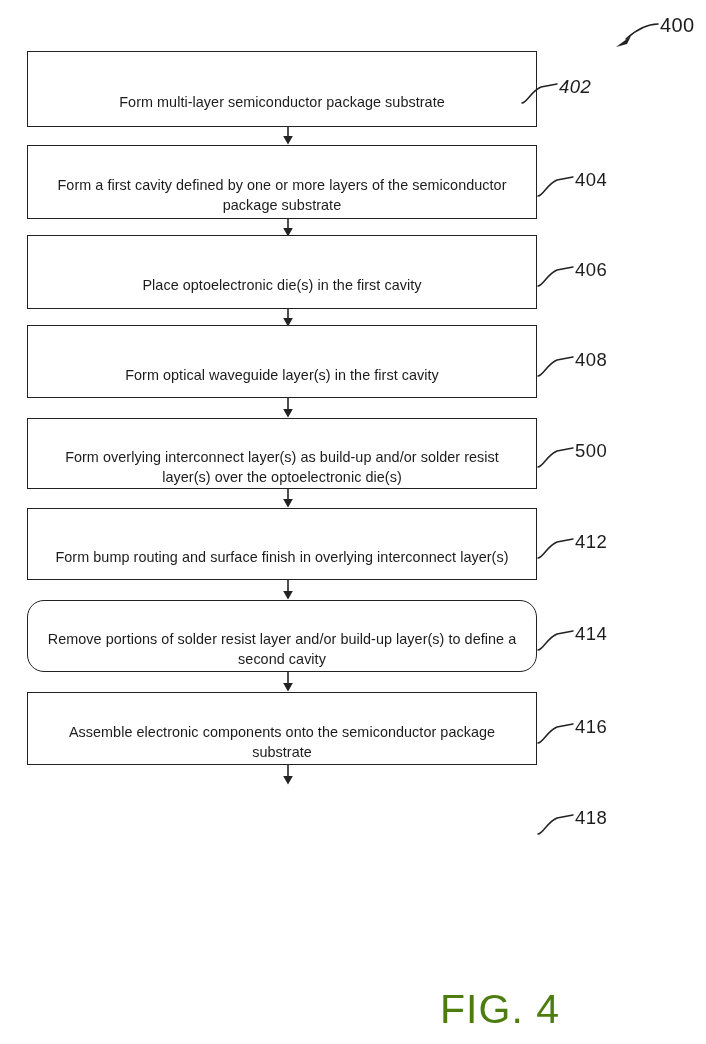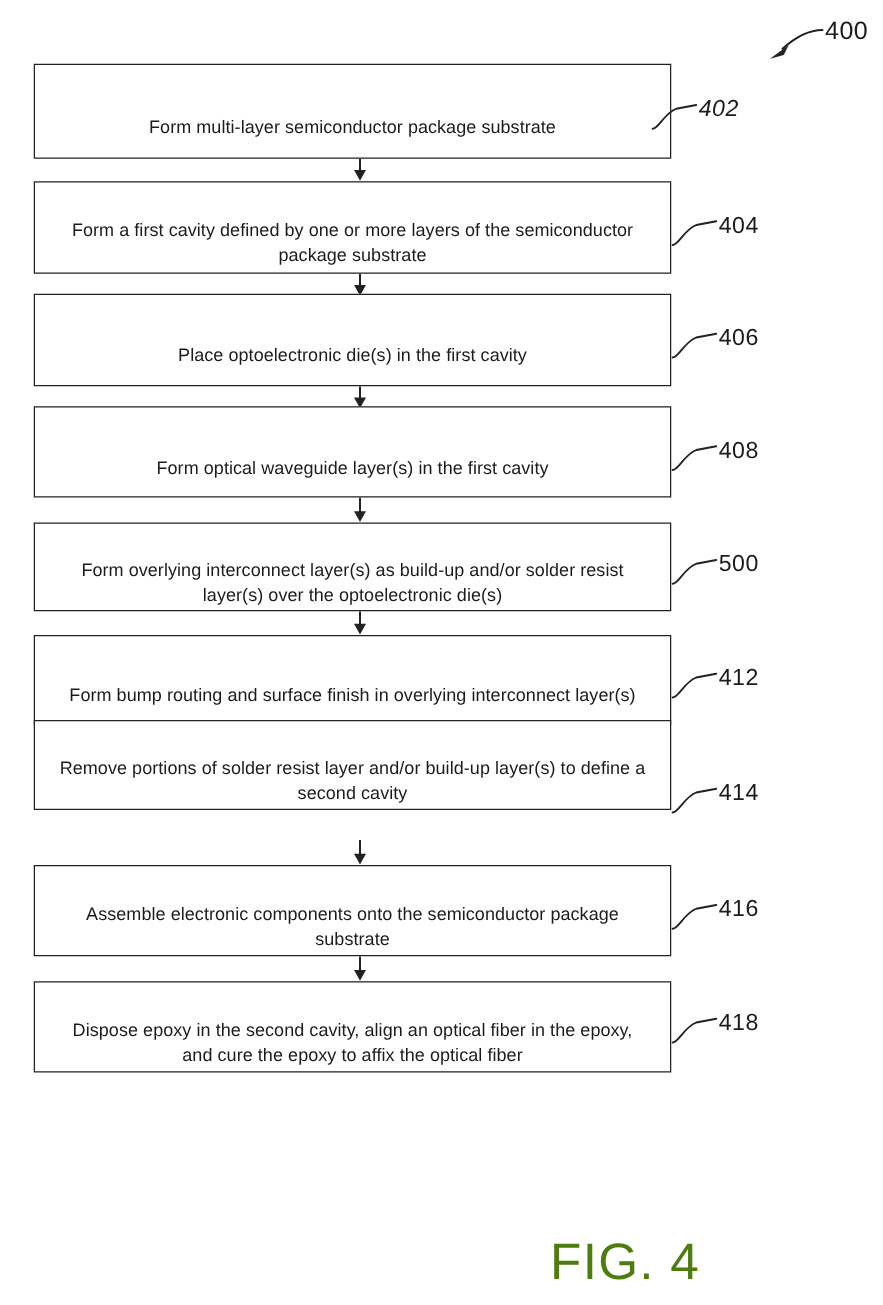--- a/index.html
+++ b/index.html
@@ -213,21 +213,21 @@
     </svg>
     <span class="step-ref-number">412</span>
   </div>
   <div class="connector" style="top:580px;">
     <svg viewBox="0 0 18 20" width="18" height="20">
       <line x1="9" y1="0" x2="9" y2="13" stroke="#222222" stroke-width="1.6"></line>
       <path d="M4.2 11 L 13.8 11 L 9 19.5 Z" fill="#222222"></path>
     </svg>
   </div>
 
-  <div class="flow-box" style="top:576px;height:72px;">
+  <div class="flow-box" style="top:600px;height:72px;border-radius:17px;">
     <span class="flow-box-text">Remove portions of solder resist layer and/or build-up layer(s) to define a second cavity</span>
   </div>
   <div class="step-ref" style="left:537px;top:616px;">
     <svg class="step-ref-leader" viewBox="0 0 60 40">
       <path d="M1 34 C 6 34, 10 22, 20 18 L 36 15" stroke="#222222" stroke-width="1.5" fill="none" stroke-linecap="round"></path>
     </svg>
     <span class="step-ref-number">414</span>
   </div>
   <div class="connector" style="top:672px;">
     <svg viewBox="0 0 18 20" width="18" height="20">
@@ -245,23 +245,20 @@
     </svg>
     <span class="step-ref-number">416</span>
   </div>
   <div class="connector" style="top:765px;">
     <svg viewBox="0 0 18 20" width="18" height="20">
       <line x1="9" y1="0" x2="9" y2="13" stroke="#222222" stroke-width="1.6"></line>
       <path d="M4.2 11 L 13.8 11 L 9 19.5 Z" fill="#222222"></path>
     </svg>
   </div>
 
-  <div class="flow-box" style="top:785px;height:73px;">
-    <span class="flow-box-text">Dispose epoxy in the second cavity, align an optical fiber in the epoxy, and cure the epoxy to affix the optical fiber</span>
-  </div>
   <div class="step-ref" style="left:537px;top:800px;text-align:right;">
     <svg class="step-ref-leader" viewBox="0 0 60 40">
       <path d="M1 34 C 6 34, 10 22, 20 18 L 36 15" stroke="#222222" stroke-width="1.5" fill="none" stroke-linecap="round"></path>
     </svg>
     <span class="step-ref-number">418</span>
   </div>
 
   <div id="figure-caption">FIG. 4</div>
 
 </div>

